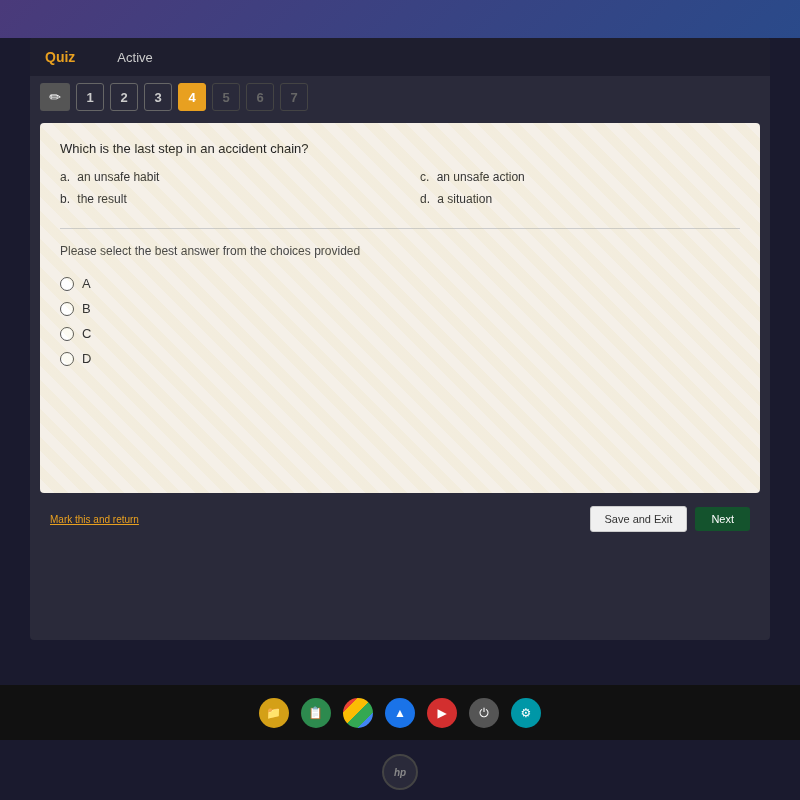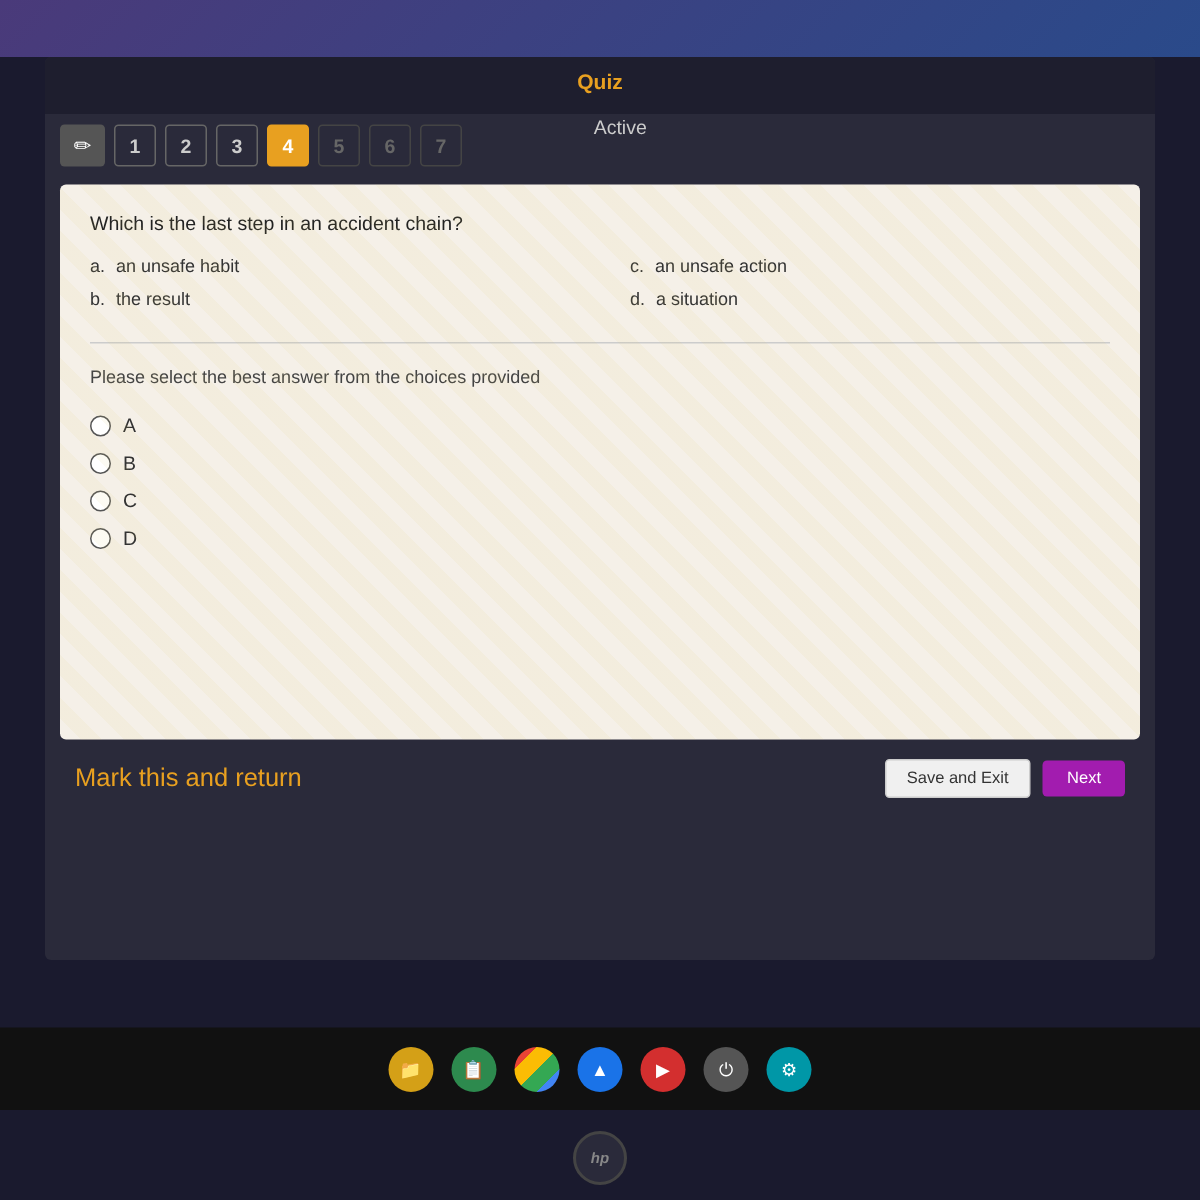--- a/index.html
+++ b/index.html
@@ -36,21 +36,20 @@
     }
 
     
     .quiz-header {
       background: #1e1e2e;
       padding: 8px 15px;
       display: flex;
       align-items: center;
       gap: 15px;
       height: 38px;
-      flex-direction: column;
     }
 
     .quiz-title {
       color: #e8a020;
       font-size: 14px;
       font-weight: bold;
     }
 
     .quiz-status {
       color: #cccccc;
@@ -202,21 +201,22 @@
     .quiz-footer {
       display: flex;
       align-items: center;
       justify-content: space-between;
       padding: 8px 10px;
       margin: 0 10px 5px;
     }
 
     .mark-return-link {
       color: #e8a020;
-      font-size: 17px;
+      font-size: 10px;
+      text-decoration: underline;
       cursor: pointer;
     }
 
     .footer-buttons {
       display: flex;
       gap: 8px;
       align-items: center;
       justify-content: center;
     }
 
@@ -224,21 +224,21 @@
       background: #f0f0f0;
       border: 1px solid #ccc;
       padding: 6px 14px;
       font-size: 11px;
       color: #333;
       border-radius: 3px;
       cursor: pointer;
     }
 
     .next-btn {
-      background: #a21caf;
+      background: #14532d;
       color: white;
       border: none;
       padding: 6px 16px;
       font-size: 11px;
       border-radius: 3px;
       cursor: pointer;
     }
 
     
     .taskbar {

